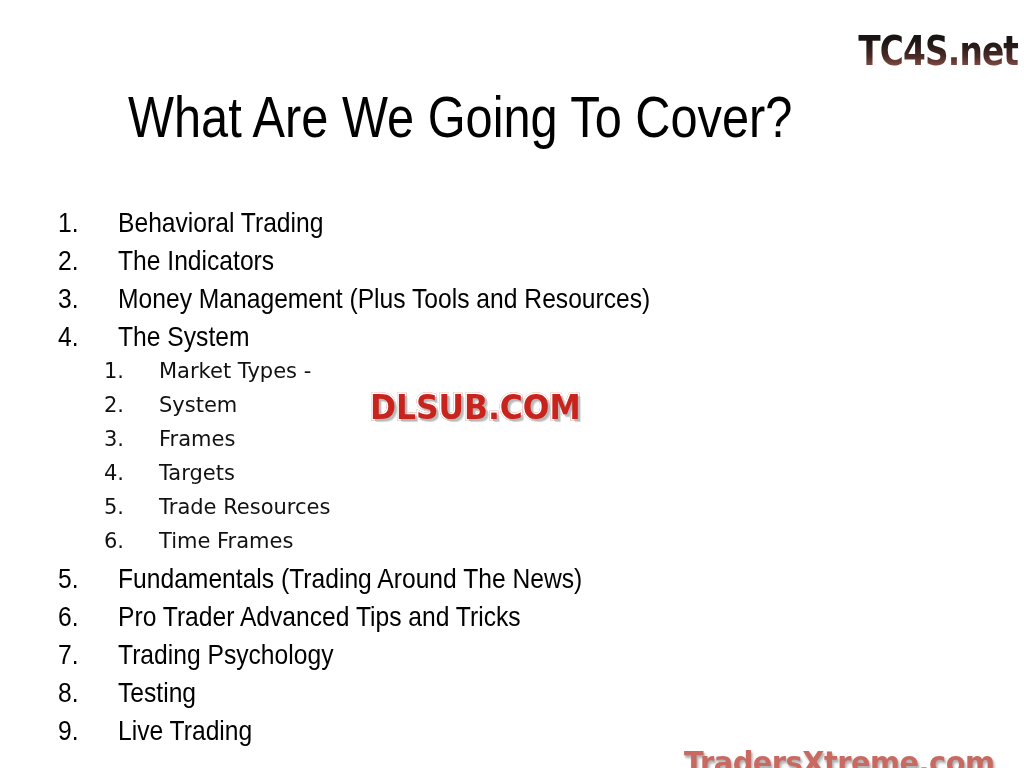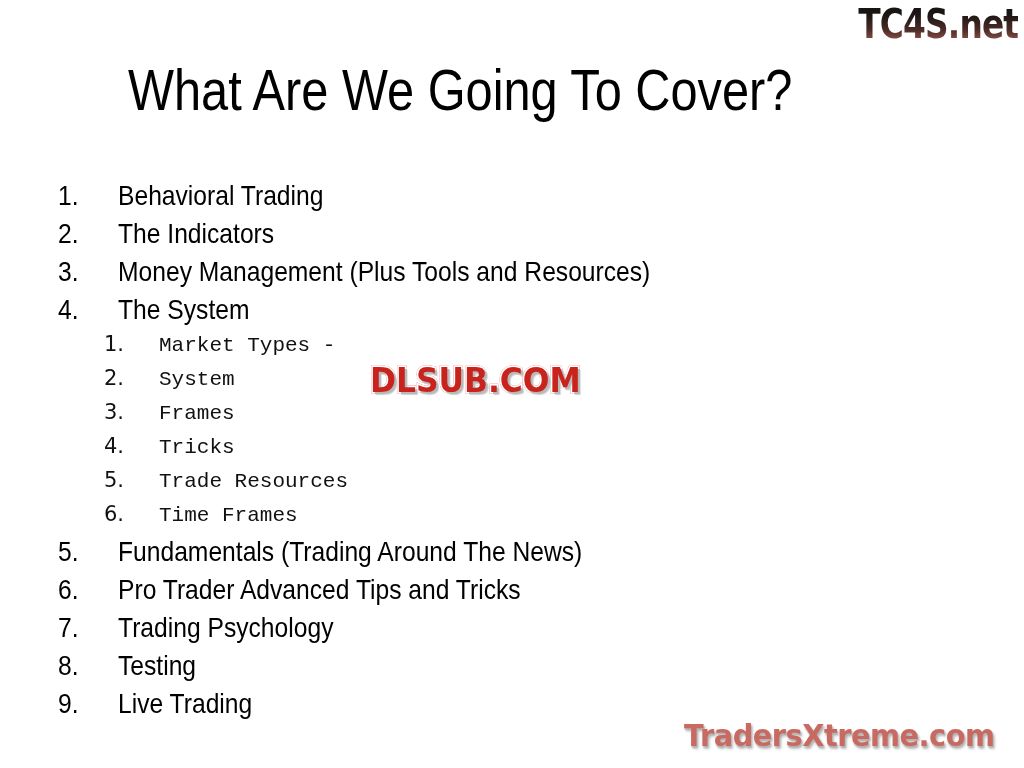--- a/index.html
+++ b/index.html
@@ -12,20 +12,21 @@
     background: #ffffff;
     font-family: "Liberation Sans", sans-serif;
     overflow: hidden;
     position: relative;
   }
 
   .slide {
     position: absolute;
     inset: 0;
     background: #ffffff;
+    margin-top: 27px;
   }
 
   
   .brand-top {
     position: absolute;
     top: 2px;
     right: 6px;
     font-family: "DejaVu Sans", sans-serif;
     font-weight: bold;
     font-size: 40px;
@@ -96,21 +97,20 @@
     color: #111111;
     white-space: nowrap;
   }
   .li-sub .num {
     width: 55px;
     margin-left: 104px;
     flex: 0 0 auto;
   }
   .li-sub .txt {
     flex: 0 0 auto;
-    font-family: Liberation Mono, monospace;
   }
 
   
   .wm-dlsub {
     position: absolute;
     left: 370px;
     top: 362px;
     font-family: "DejaVu Sans", sans-serif;
     font-weight: bold;
     font-size: 33px;
@@ -190,21 +190,21 @@
     <div class="li-sub">
       <span class="num">2.</span>
       <span class="txt">System</span>
     </div>
     <div class="li-sub">
       <span class="num">3.</span>
       <span class="txt">Frames</span>
     </div>
     <div class="li-sub">
       <span class="num">4.</span>
-      <span class="txt">Tricks</span>
+      <span class="txt">Targets</span>
     </div>
     <div class="li-sub">
       <span class="num">5.</span>
       <span class="txt">Trade Resources</span>
     </div>
     <div class="li-sub">
       <span class="num">6.</span>
       <span class="txt">Time Frames</span>
     </div>
 

